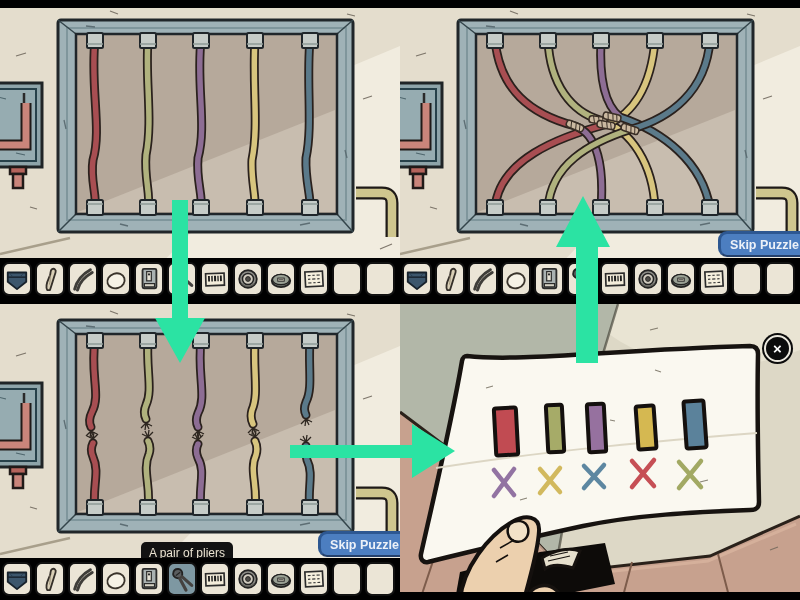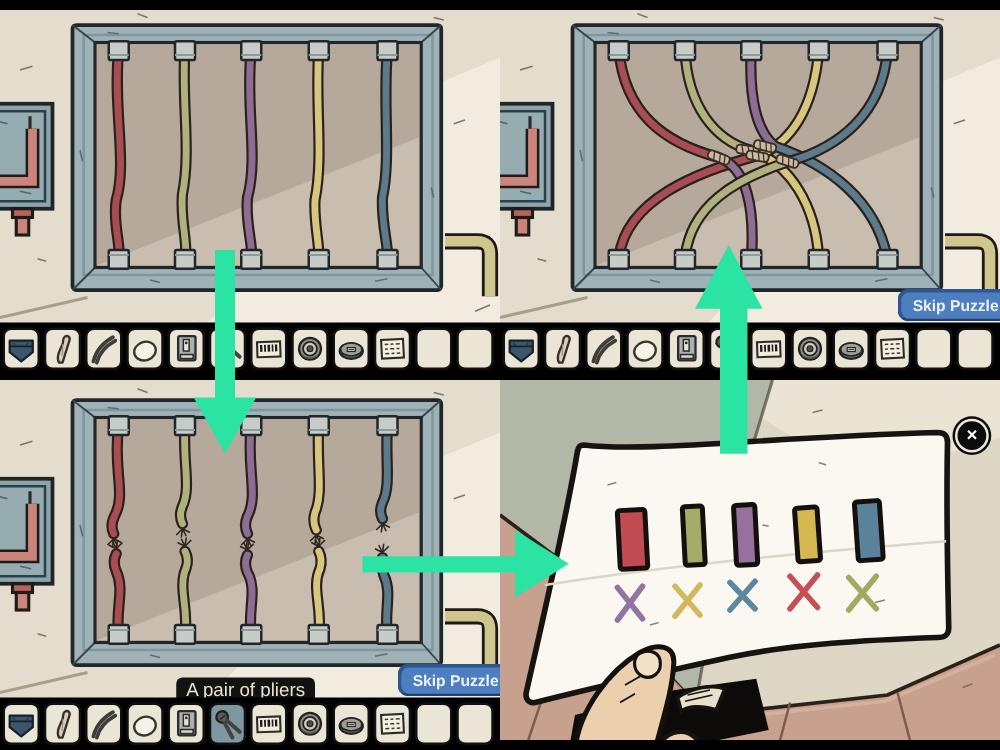--- a/index.html
+++ b/index.html
@@ -14,21 +14,21 @@
   .inv{position:absolute;left:0;right:0;bottom:0;height:42px;background:#000;
        display:flex;gap:3px;padding:4px 0 0 2px;box-sizing:border-box;overflow:hidden;}
   .slot{width:30px;height:34px;flex:0 0 auto;background:#ebe5d6;border:2px solid #111;
         border-radius:7px;box-sizing:border-box;display:flex;align-items:center;justify-content:center;}
   .slot .icon{width:24px;height:26px;display:block;}
   .skip{position:absolute;left:318px;top:231px;width:92px;height:26px;background:#4c7ec0;
         border:2px solid #24406b;border-top:3px solid #2d5791;border-left:3px solid #2d5791;
         border-radius:9px;color:#edf2f8;font-weight:bold;font-size:12.5px;
         display:flex;align-items:center;justify-content:center;box-sizing:border-box;padding:0;}
   .tooltip{position:absolute;left:141px;top:242px;background:#121212;color:#eae3d1;
-        font-size:15px;line-height:14px;padding:4px 8px;border-radius:5px;white-space:nowrap;}
+        font-size:12px;line-height:14px;padding:4px 8px;border-radius:5px;white-space:nowrap;}
   .close-btn{position:absolute;left:364px;top:35px;width:27px;height:27px;border-radius:50%;
         background:#0c0c0c;border:2px solid #ece9df;box-shadow:0 0 0 2px #0c0c0c;
         box-sizing:border-box;display:flex;align-items:center;justify-content:center;
         color:#fff;font-weight:bold;font-size:15px;line-height:1;padding:0;}
   .overlay{position:absolute;left:0;top:0;pointer-events:none;}
   .defs-sprite{position:absolute;width:0;height:0;overflow:hidden;}
 </style>
 </head>
 <body>
 

